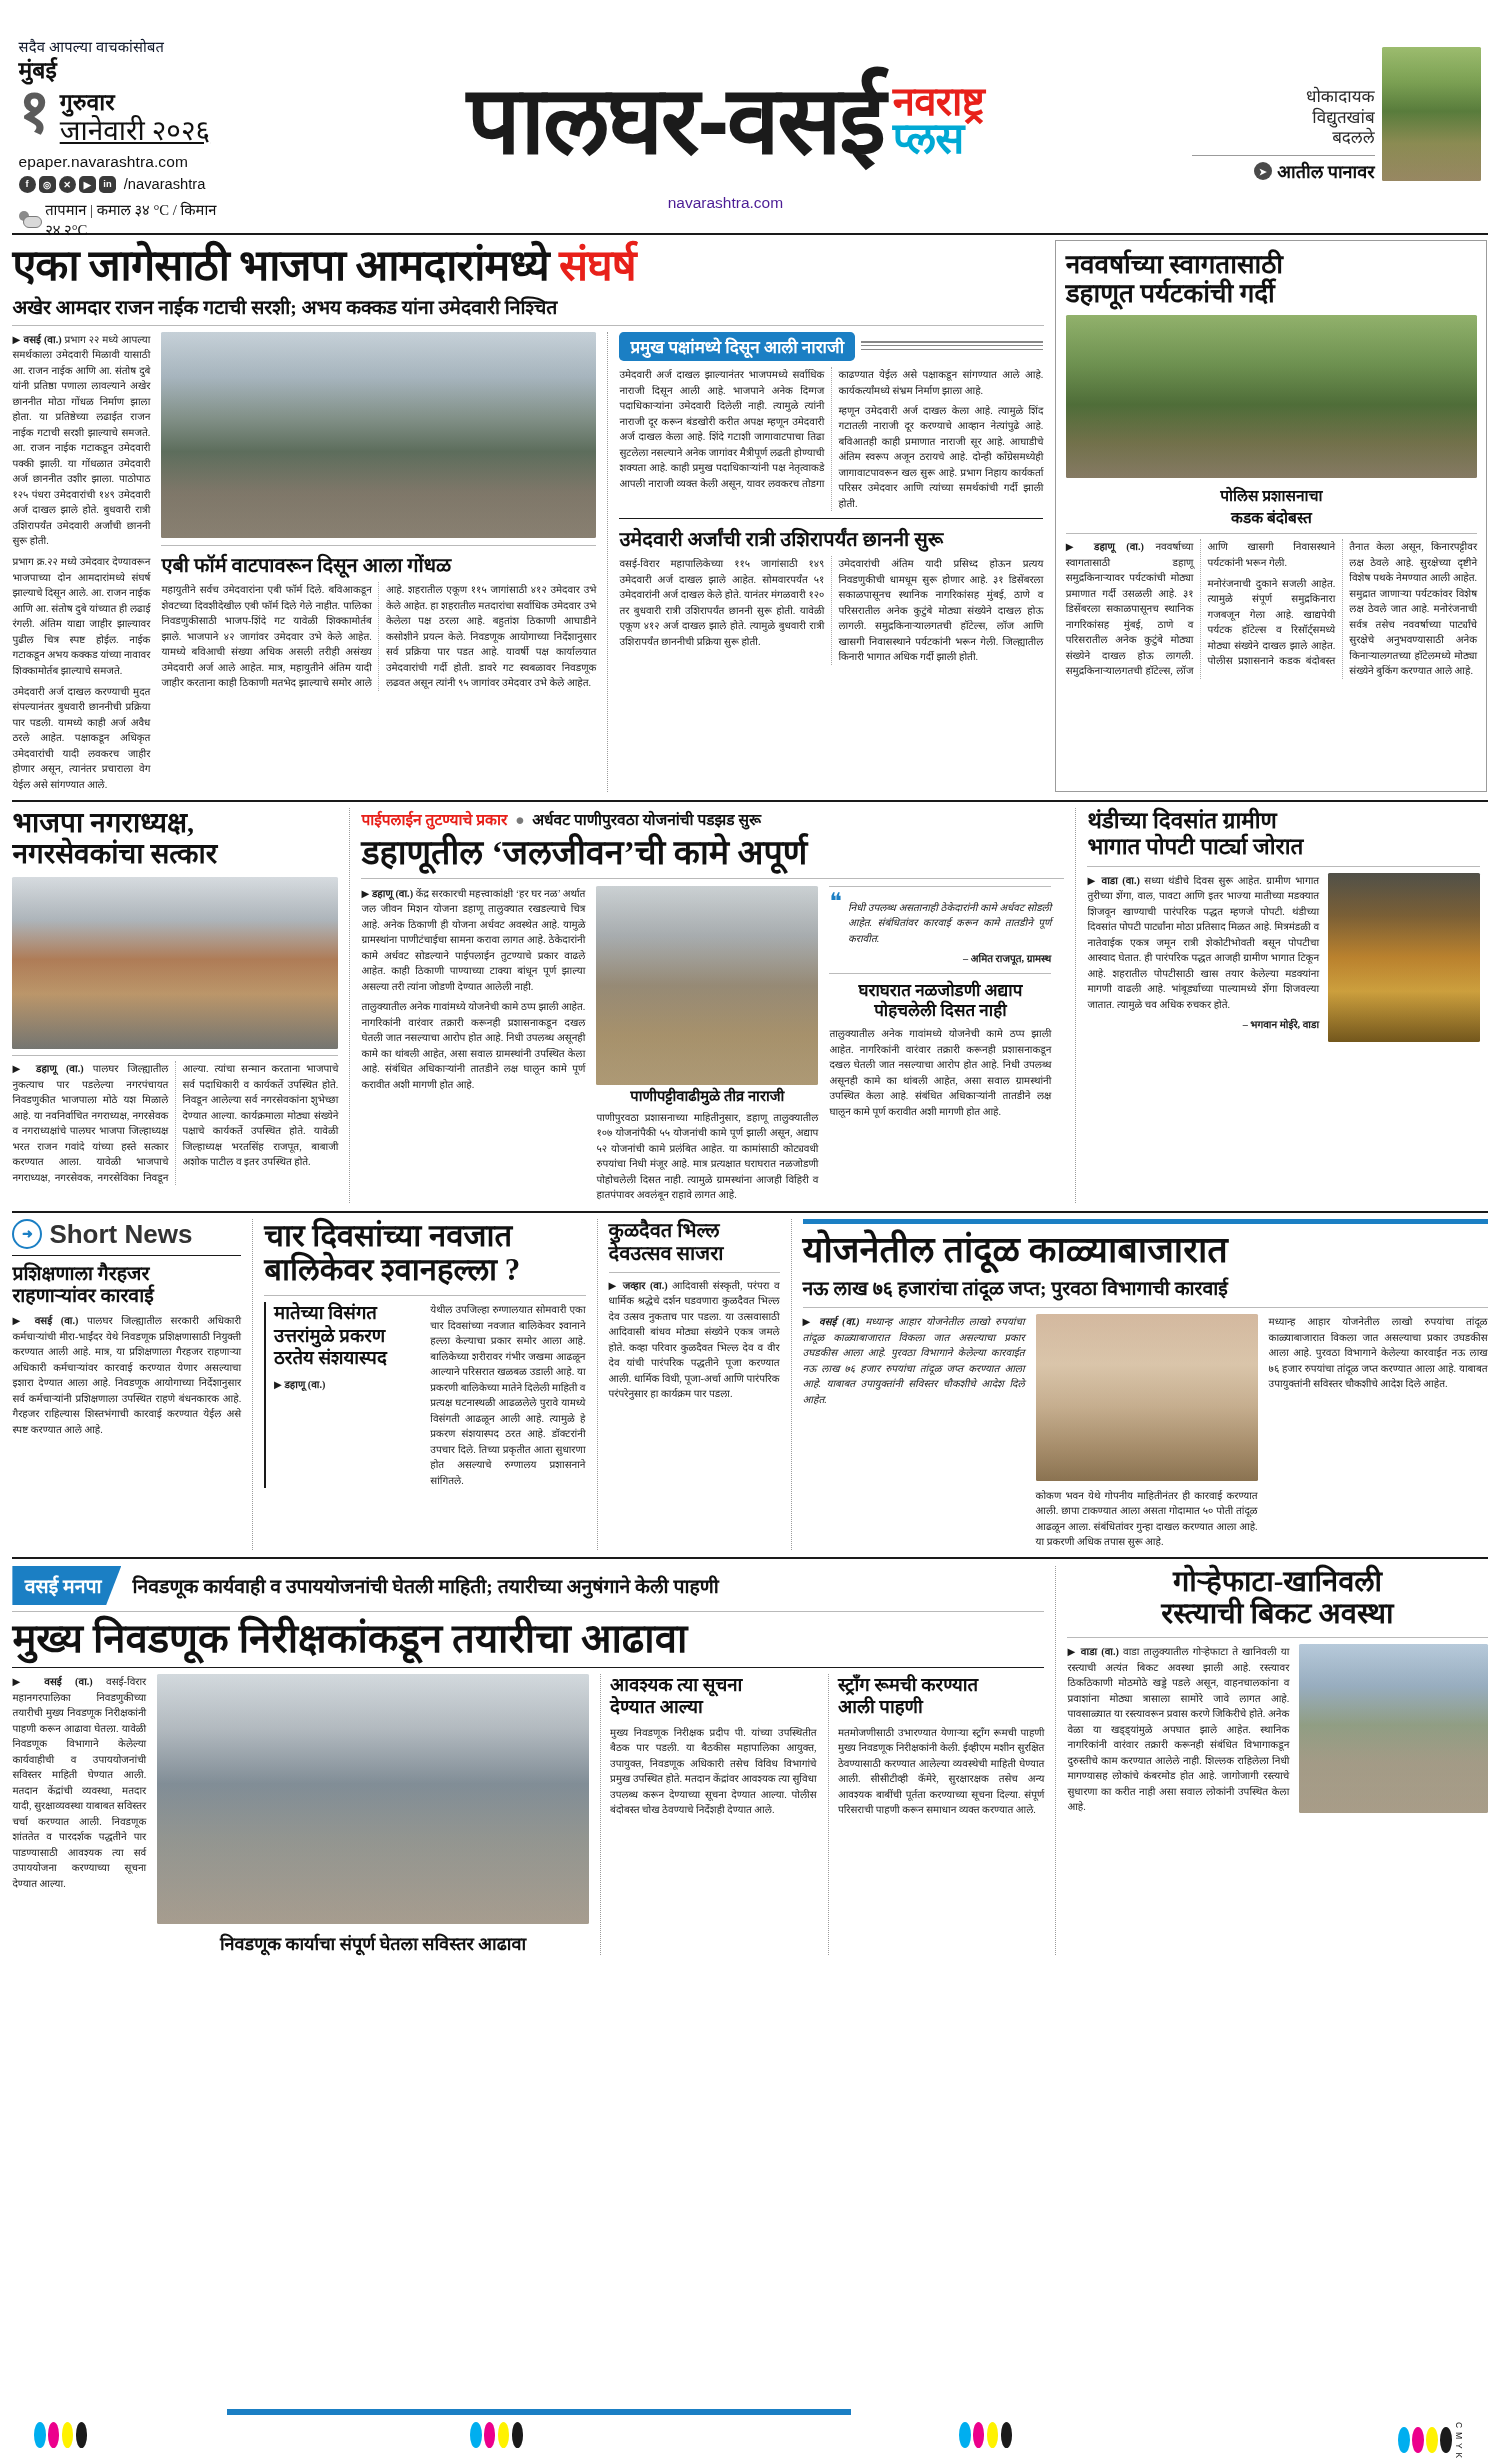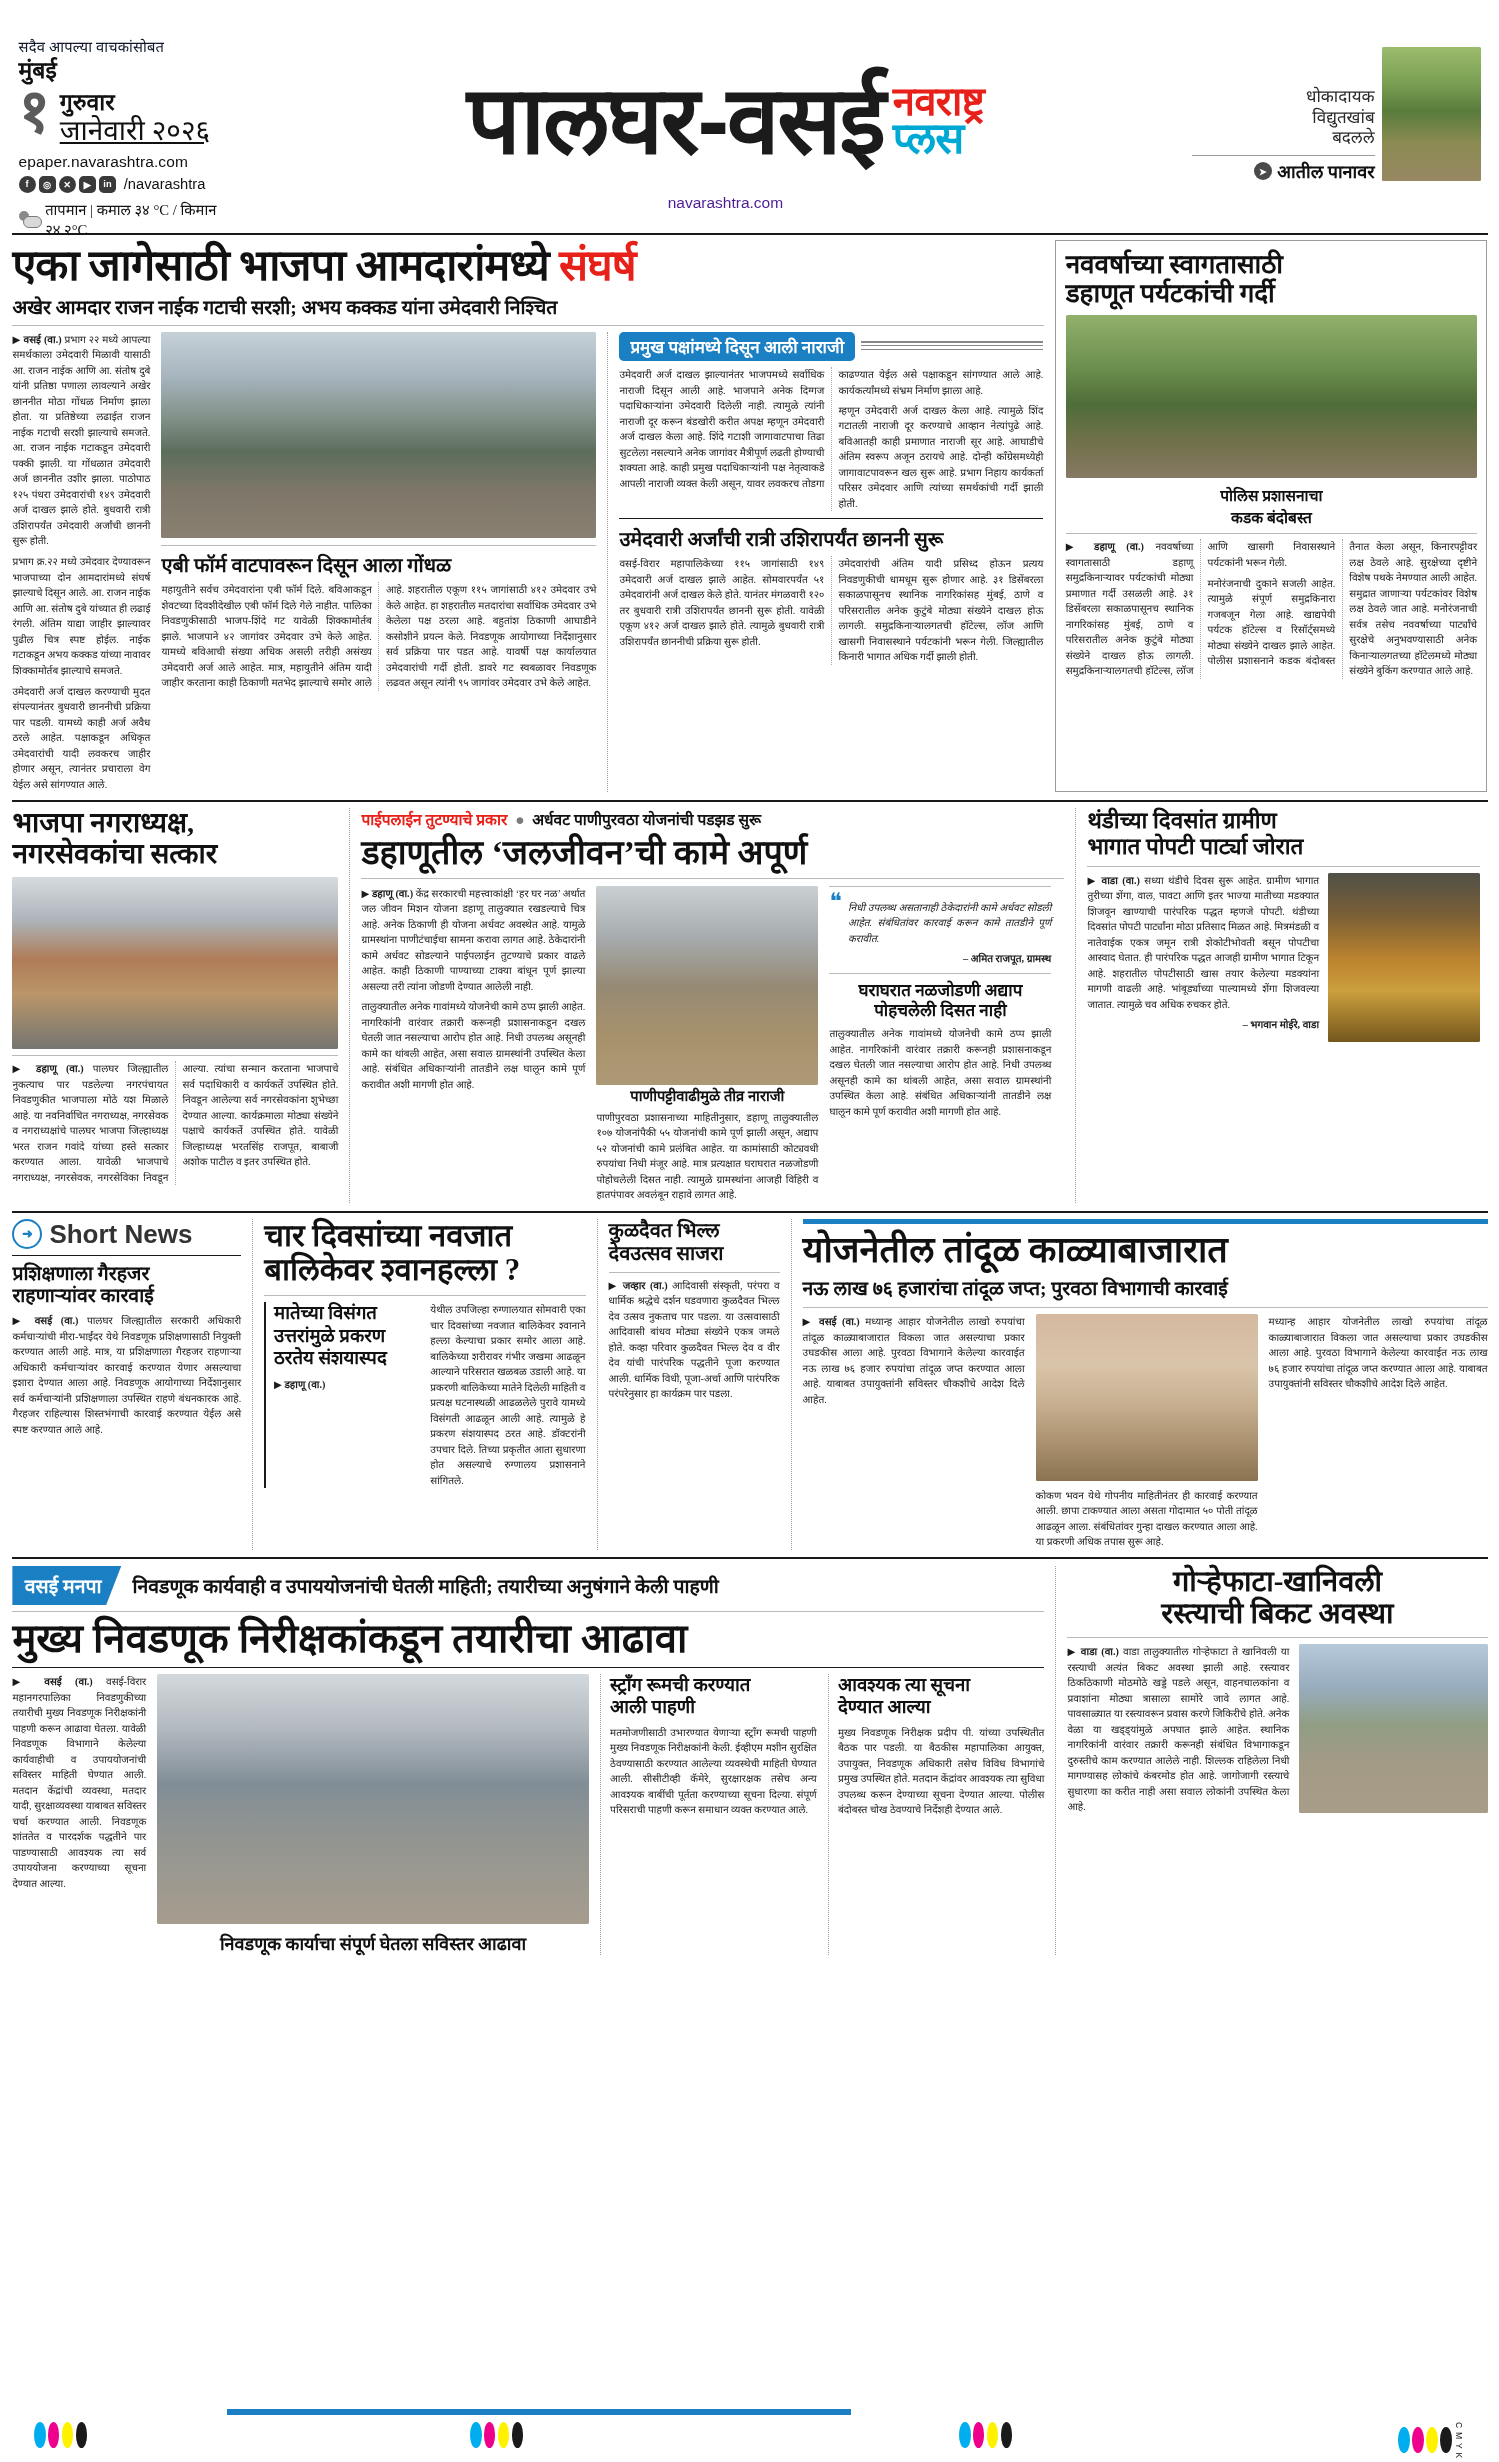--- a/index.html
+++ b/index.html
@@ -338,21 +338,21 @@
       </div>
     </div>
 
     <div style="width:696px;" class="vdiv">
       <div style="padding-left:11px;">
         <div class="hr-blue" style="margin-top:0;"></div>
         <h2 class="hd" style="font-size:36px;line-height:1.06;margin:0 0 5.4px;">योजनेतील तांदूळ काळ्याबाजारात</h2>
         <div class="hd" style="font-size:19.4px;margin-bottom:6.2px;">नऊ लाख ७६ हजारांचा तांदूळ जप्त; पुरवठा विभागाची कारवाई</div>
         <div class="thin" style="margin-bottom:6.2px;"></div>
         <div style="display:flex;gap:11px;">
-          <div style="width:222px;">
+          <div style="width:222px;font-style:italic;">
             <p class="body-txt" style="margin:0;"><span class="lead-mark">▶</span> <span class="place">वसई (वा.)</span> <span>मध्यान्ह आहार योजनेतील लाखो रुपयांचा तांदूळ काळ्याबाजारात विकला जात असल्याचा प्रकार उघडकीस आला आहे. पुरवठा विभागाने केलेल्या कारवाईत नऊ लाख ७६ हजार रुपयांचा तांदूळ जप्त करण्यात आला आहे. याबाबत उपायुक्तांनी सविस्तर चौकशीचे आदेश दिले आहेत.</span></p>
           </div>
           <div style="width:222px;">
             <div class="ph ph-rice" style="height:167px;"></div>
             <p class="body-txt" style="margin:6.2px 0 0;">कोकण भवन येथे गोपनीय माहितीनंतर ही कारवाई करण्यात आली. छापा टाकण्यात आला असता गोदामात ५० पोती तांदूळ आढळून आला. संबंधितांवर गुन्हा दाखल करण्यात आला आहे. या प्रकरणी अधिक तपास सुरू आहे.</p>
           </div>
           <div style="width:219px;">
             <p class="body-txt" style="margin:0;">मध्यान्ह आहार योजनेतील लाखो रुपयांचा तांदूळ काळ्याबाजारात विकला जात असल्याचा प्रकार उघडकीस आला आहे. पुरवठा विभागाने केलेल्या कारवाईत नऊ लाख ७६ हजार रुपयांचा तांदूळ जप्त करण्यात आला आहे. याबाबत उपायुक्तांनी सविस्तर चौकशीचे आदेश दिले आहेत.</p>
           </div>
         </div>
@@ -373,33 +373,33 @@
       <h1 class="hd" style="font-size:40px;line-height:1.06;margin:0 0 7px;">मुख्य निवडणूक निरीक्षकांकडून तयारीचा आढावा</h1>
       <div class="rule" style="margin-bottom:6.2px;border-top-width:1.6px;"></div>
 
       <div style="display:flex;gap:11px;">
         <div style="width:134px;">
           <p class="body-txt" style="margin:0;"><span class="lead-mark">▶</span> <span class="place">वसई (वा.)</span> <span>वसई-विरार महानगरपालिका निवडणुकीच्या तयारीची मुख्य निवडणूक निरीक्षकांनी पाहणी करून आढावा घेतला. यावेळी निवडणूक विभागाने केलेल्या कार्यवाहीची व उपाययोजनांची सविस्तर माहिती घेण्यात आली. मतदान केंद्रांची व्यवस्था, मतदार यादी, सुरक्षाव्यवस्था याबाबत सविस्तर चर्चा करण्यात आली. निवडणूक शांततेत व पारदर्शक पद्धतीने पार पाडण्यासाठी आवश्यक त्या सर्व उपाययोजना करण्याच्या सूचना देण्यात आल्या.</span></p>
         </div>
         <div style="width:432px;">
           <div class="ph ph-meeting" style="height:250px;"></div>
           <div class="hd" style="font-size:18px;text-align:center;margin-top:7px;">निवडणूक कार्याचा संपूर्ण घेतला सविस्तर आढावा</div>
+        </div>
+        <div style="width:216px;" class="vdiv">
+          <div style="padding-left:9.3px;">
+            <div class="hd" style="font-size:18.6px;line-height:1.2;margin-bottom:6.2px;white-space:pre-line;">आवश्यक त्या सूचना
+देण्यात आल्या</div>
+            <p class="body-txt" style="margin:0;">मुख्य निवडणूक निरीक्षक प्रदीप पी. यांच्या उपस्थितीत बैठक पार पडली. या बैठकीस महापालिका आयुक्त, उपायुक्त, निवडणूक अधिकारी तसेच विविध विभागांचे प्रमुख उपस्थित होते. मतदान केंद्रांवर आवश्यक त्या सुविधा उपलब्ध करून देण्याच्या सूचना देण्यात आल्या. पोलीस बंदोबस्त चोख ठेवण्याचे निर्देशही देण्यात आले.</p>
+          </div>
         </div>
         <div style="width:216px;" class="vdiv">
           <div style="padding-left:9.3px;">
             <div class="hd" style="font-size:18.6px;line-height:1.2;margin-bottom:6.2px;white-space:pre-line;">स्ट्राँग रूमची करण्यात
 आली पाहणी</div>
             <p class="body-txt" style="margin:0;">मतमोजणीसाठी उभारण्यात येणाऱ्या स्ट्राँग रूमची पाहणी मुख्य निवडणूक निरीक्षकांनी केली. ईव्हीएम मशीन सुरक्षित ठेवण्यासाठी करण्यात आलेल्या व्यवस्थेची माहिती घेण्यात आली. सीसीटीव्ही कॅमेरे, सुरक्षारक्षक तसेच अन्य आवश्यक बाबींची पूर्तता करण्याच्या सूचना दिल्या. संपूर्ण परिसराची पाहणी करून समाधान व्यक्त करण्यात आले.</p>
-          </div>
-        </div>
-        <div style="width:216px;" class="vdiv">
-          <div style="padding-left:9.3px;">
-            <div class="hd" style="font-size:18.6px;line-height:1.2;margin-bottom:6.2px;white-space:pre-line;">आवश्यक त्या सूचना
-देण्यात आल्या</div>
-            <p class="body-txt" style="margin:0;">मुख्य निवडणूक निरीक्षक प्रदीप पी. यांच्या उपस्थितीत बैठक पार पडली. या बैठकीस महापालिका आयुक्त, उपायुक्त, निवडणूक अधिकारी तसेच विविध विभागांचे प्रमुख उपस्थित होते. मतदान केंद्रांवर आवश्यक त्या सुविधा उपलब्ध करून देण्याच्या सूचना देण्यात आल्या. पोलीस बंदोबस्त चोख ठेवण्याचे निर्देशही देण्यात आले.</p>
           </div>
         </div>
       </div>
     </div>
 
     <div style="width:432px;" class="vdiv">
       <div style="padding-left:11px;">
         <h2 class="hd" style="font-size:29px;line-height:1.1;margin:0 0 7.8px;white-space:pre-line;text-align:center;">गोऱ्हेफाटा-खानिवली
 रस्त्याची बिकट अवस्था</h2>
         <div class="thin" style="margin-bottom:6.2px;"></div>

